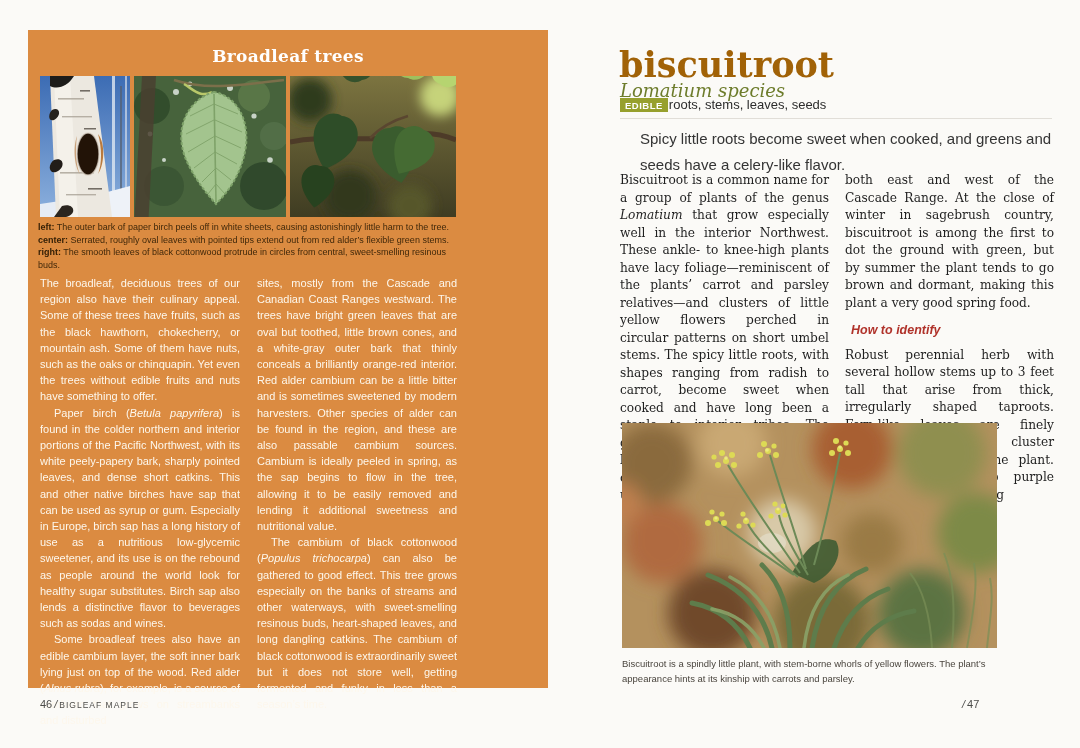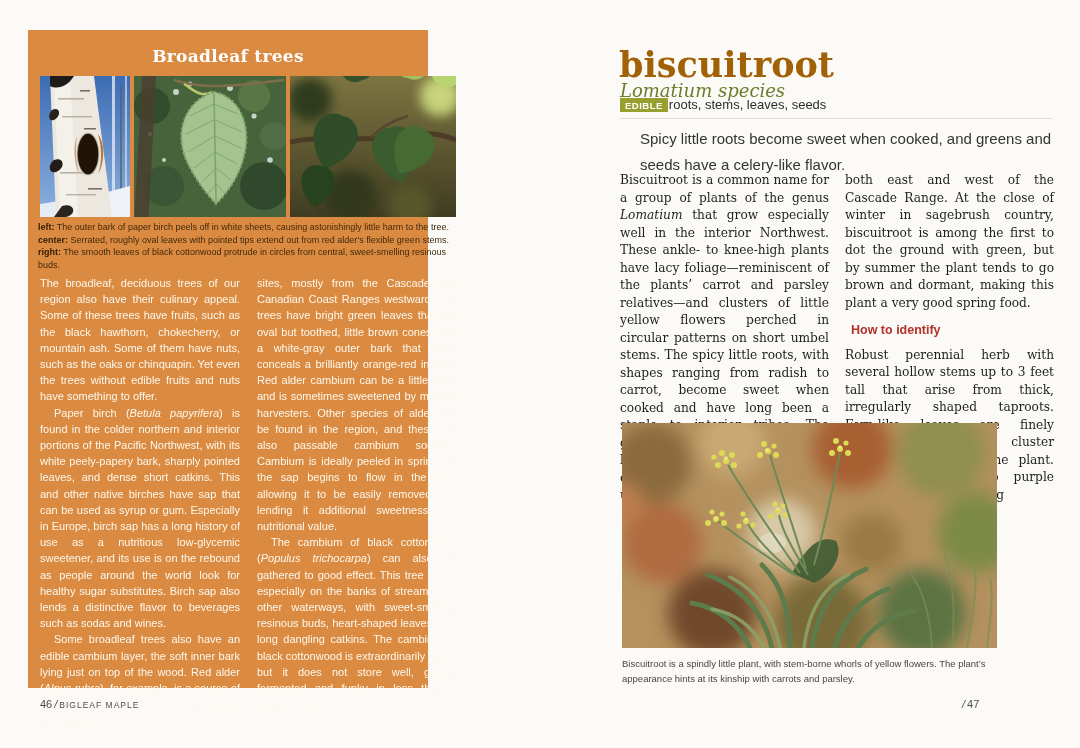--- a/index.html
+++ b/index.html
@@ -7,21 +7,21 @@
     width:1080px;height:748px;position:relative;overflow:hidden;
     background:#fbfaf7;
     font-family:"Liberation Sans",sans-serif;
   }
   em{font-style:italic;}
   strong{font-weight:bold;}
   p{margin:0;}
 
   
   .orange-panel{
-    position:absolute;left:28px;top:30px;width:400px;height:658px;
+    position:absolute;left:28px;top:30px;width:520px;height:658px;
     background:#db8b41;
   }
   .panel-title{
     position:absolute;top:16px;left:0;width:100%;text-align:center;
     font-family:"DejaVu Serif","Liberation Serif",serif;
     font-weight:bold;font-size:17px;color:#ffffff;letter-spacing:.3px;margin:0;
   }
   .photo-row{
     position:absolute;top:46px;left:12px;height:141px;display:flex;gap:4px;
   }
@@ -83,20 +83,21 @@
   }
   .rp-col{
     width:209px;
     font-family:"DejaVu Serif","Liberation Serif",serif;
     font-size:12.2px;line-height:17.5px;color:#1f1f1f;text-align:justify;
   }
   .identify-heading{
     font-family:"Liberation Sans",sans-serif;
     font-weight:bold;font-size:12.5px;color:#b0322a;
     margin:10px 0 7px 6px;
+    font-style:italic;
   }
   .rp-figure{
     position:absolute;left:622px;top:423px;margin:0;width:390px;
   }
   .rp-figure svg{display:block;}
   .rp-figcaption{
     margin-top:9px;font-size:9.5px;line-height:14.5px;color:#4a453e;width:388px;
   }
 </style>
 </head>

